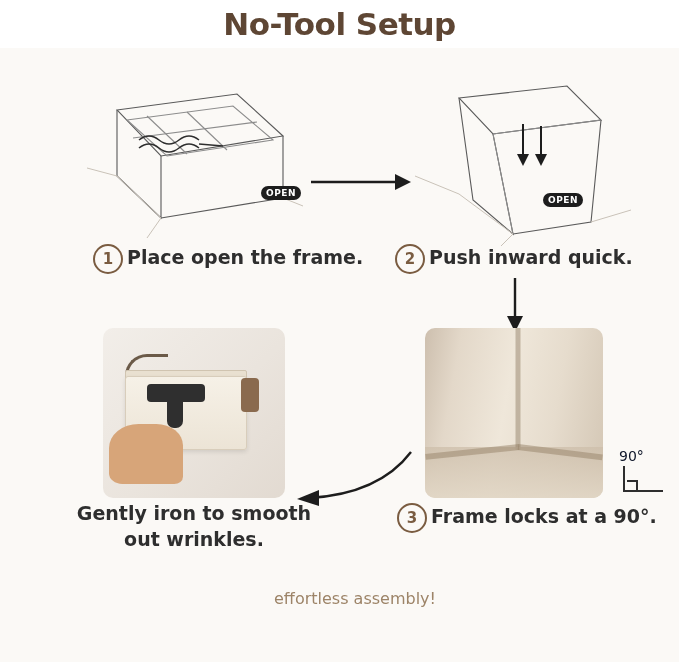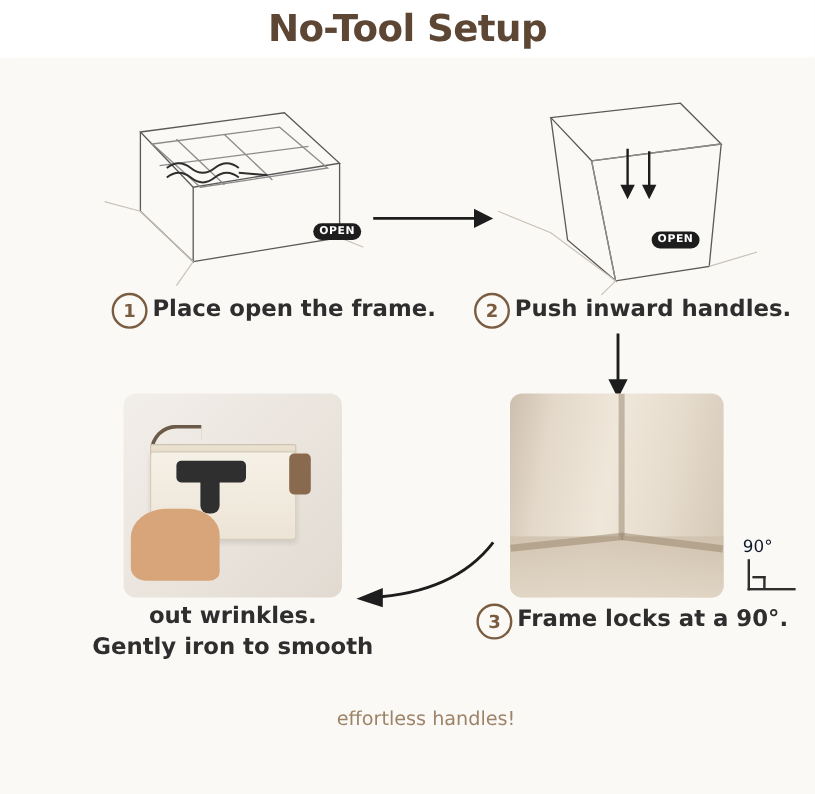--- a/index.html
+++ b/index.html
@@ -319,21 +319,21 @@
     </div>
     <div class="open-tag open2">OPEN</div>
 
     <div class="step-row step1">
       <div class="badge">1</div>
       <div class="step-text">Place open the frame.</div>
     </div>
 
     <div class="step-row step2">
       <div class="badge">2</div>
-      <div class="step-text">Push inward handles.</div>
+      <div class="step-text">Push inward quick.</div>
     </div>
 
     <div class="illus" style="left:480px; top:228px; width:40px; height:58px;">
       <svg width="40" height="58" viewBox="0 0 40 58">
         <path d="M20 2 L20 42" stroke="#1d1d1d" stroke-width="2.4" fill="none"></path>
         <path d="M12 40 L20 56 L28 40 Z" fill="#1d1d1d"></path>
       </svg>
     </div>
 
     <div class="photo photo3">
@@ -366,22 +366,22 @@
       <div class="cord"></div>
       <div class="basket-top"></div>
       <div class="basket"></div>
       <div class="handle"></div>
       <div class="iron"></div>
       <div class="iron-stem"></div>
       <div class="hand"></div>
     </div>
 
     <div class="caption4">
+      <div>Gently iron to smooth</div>
       <div>out wrinkles.</div>
-      <div>Gently iron to smooth</div>
     </div>
 
     <div class="protip">
-      <div>effortless handles!</div>
+      <div>effortless assembly!</div>
     </div>
 
   </div>
 </div>
 
 </body></html>

